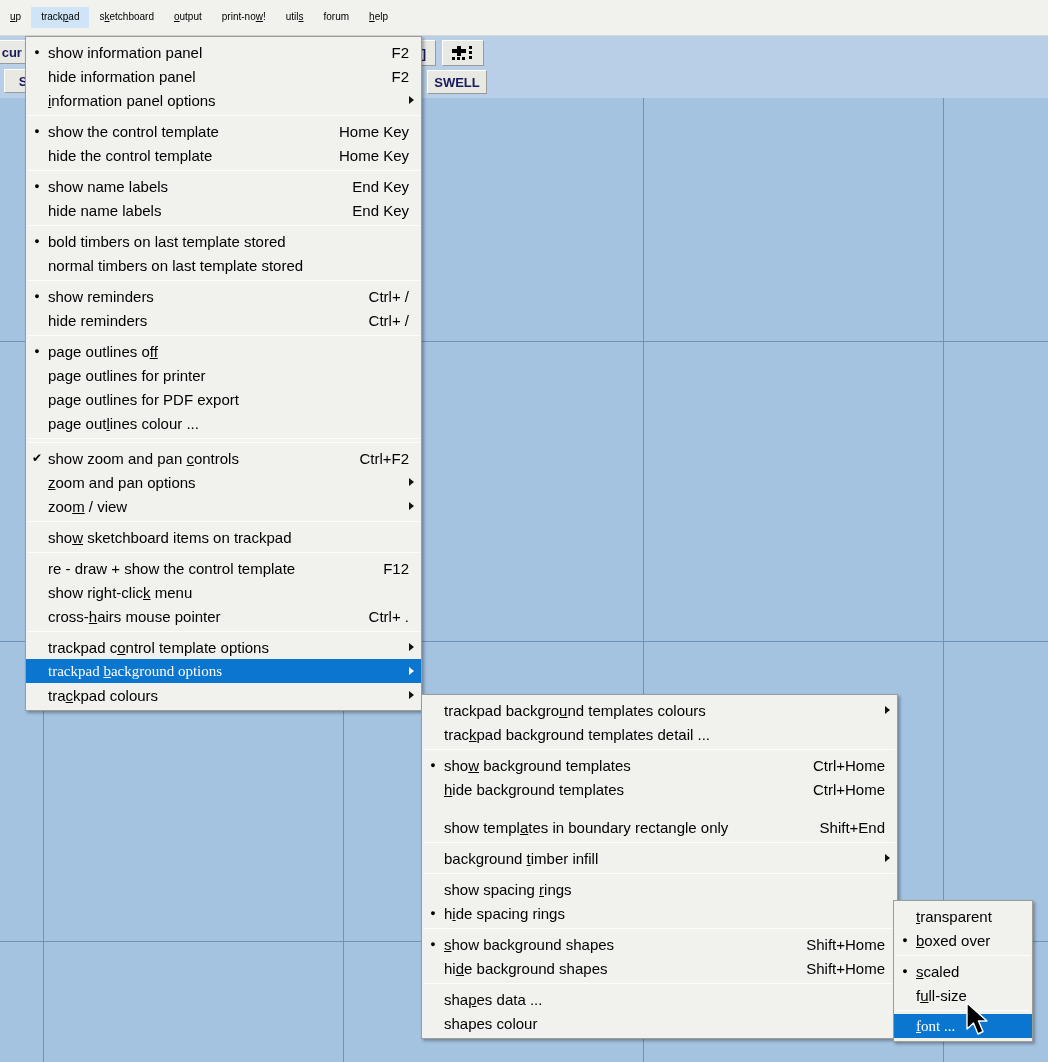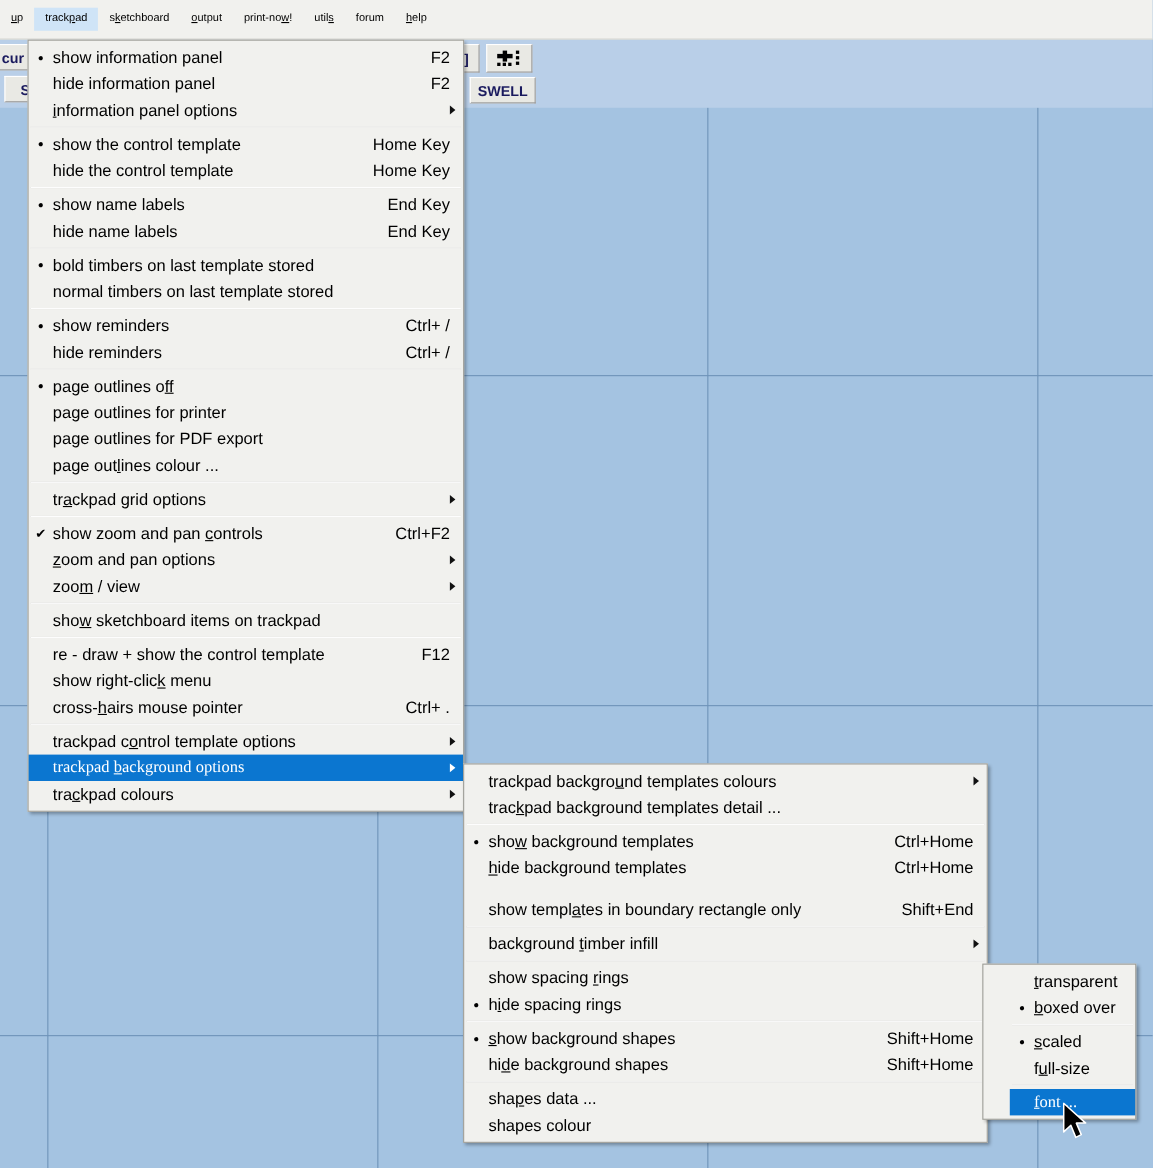--- a/index.html
+++ b/index.html
@@ -97,21 +97,21 @@
     height: 1px; margin: 3px 2px;
     background: #c8c8c2;
     border-bottom: 1px solid #fdfdfd;
   }
   .blank-row { height: 14px; }
   u.hk { text-decoration: underline; }
 
   
   #menu-trackpad { left: 25px; top: 36px; width: 397px; }
   #menu-bg       { left: 421px; top: 694px; width: 477px; }
-  #menu-labels   { left: 893px; top: 876px; width: 140px; padding-left: 24px; }
+  #menu-labels   { left: 893px; top: 900px; width: 140px; }
 
   #menu-bg .mi, #menu-labels .mi { height: 24px; }
 
   
   #cursor { position: absolute; left: 966px; top: 1002px; z-index: 90; pointer-events: none; }
 </style>
 </head>
 <body>
 
 <div id="canvas">
@@ -223,25 +223,20 @@
     </div>
     <div class="mi">
       <span class="bullet"></span>
       <span class="lbl">page outlines for PDF export</span>
     </div>
     <div class="mi">
       <span class="bullet"></span>
       <span class="lbl">page out<u class="hk">l</u>ines colour ...</span>
     </div>
     <div class="sep"></div>
-    <div class="mi">
-      <span class="bullet"></span>
-      <span class="lbl">tr<u class="hk">a</u>ckpad grid options</span>
-      <span class="arrow"></span>
-    </div>
     <div class="sep"></div>
     <div class="mi">
       <span class="bullet" style="font-size: 12px;">✔</span>
       <span class="lbl">show zoom and pan <u class="hk">c</u>ontrols</span>
       <span class="accel">Ctrl+F2</span>
     </div>
     <div class="mi">
       <span class="bullet"></span>
       <span class="lbl"><u class="hk">z</u>oom and pan options</span>
       <span class="arrow"></span>

